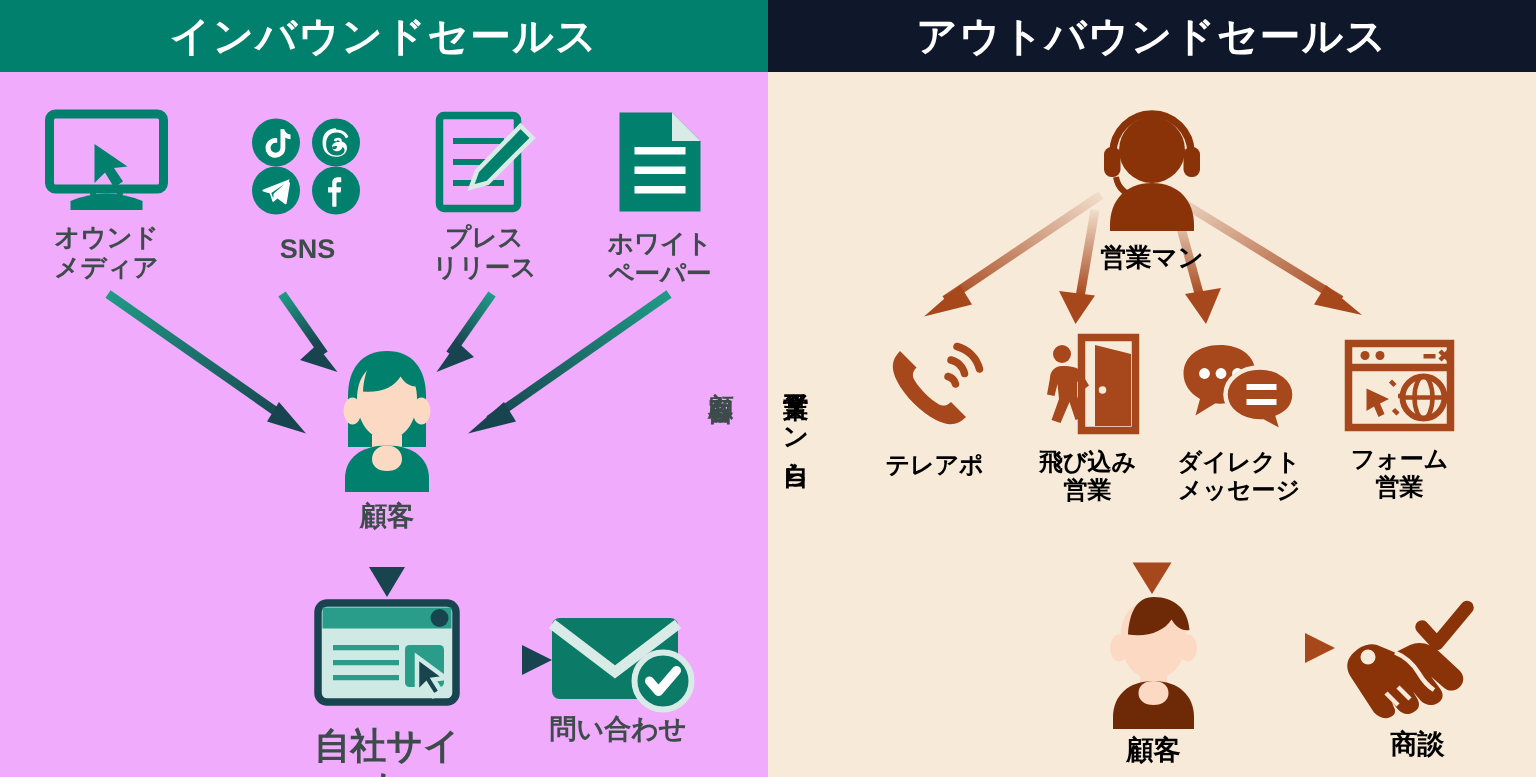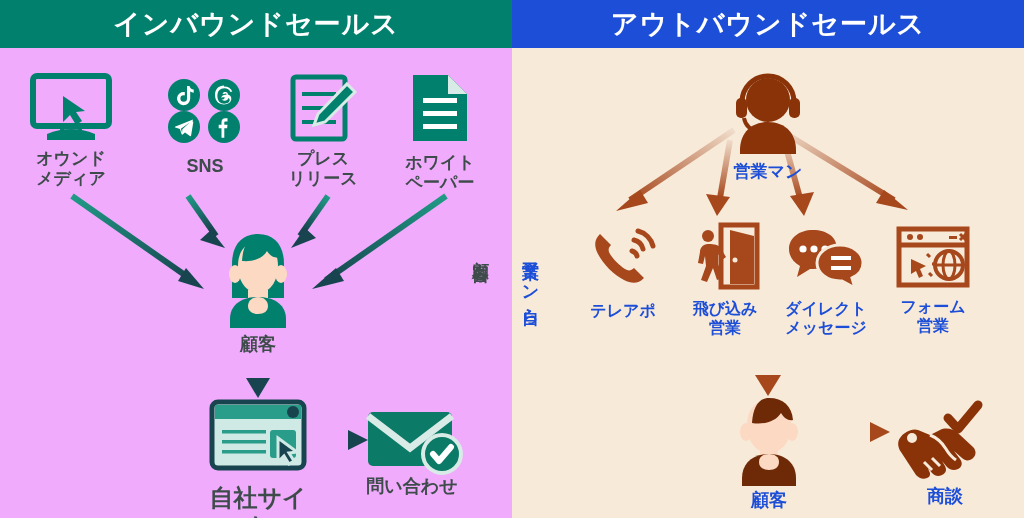--- a/index.html
+++ b/index.html
@@ -14,30 +14,30 @@
   .panel{position:absolute;top:0;width:512px;height:518px;}
   .panel.left{left:0;background:#f0abfc;}
   .panel.right{left:512px;background:#f8ead9;}
 
   .hdr{
     position:absolute;top:0;left:0;width:100%;height:48px;
     display:flex;align-items:center;justify-content:center;
     color:#ffffff;font-weight:bold;font-size:27px;letter-spacing:1px;
   }
   .panel.left .hdr{background:#00806d;}
-  .panel.right .hdr{background:#1d4ed8;}
+  .panel.right .hdr{background:#0f172a;}
 
   
   .node{position:absolute;display:flex;flex-direction:column;align-items:center;}
   .lbl{
     text-align:center;font-weight:bold;line-height:1.18;
     white-space:pre-line;margin-top:5px;
   }
   .left-txt{color:#3e4b4b;}
-  .right-txt{color:#1d4ed8;}
+  .right-txt{color:#000000;}
 
   .vert{
     position:absolute;writing-mode:vertical-rl;
     font-weight:bold;font-size:17px;letter-spacing:2px;line-height:1;
   }
 
   svg{display:block;overflow:visible;}
   .arrows{position:absolute;top:0;left:0;width:512px;height:518px;pointer-events:none;}
 </style>
 </head>

